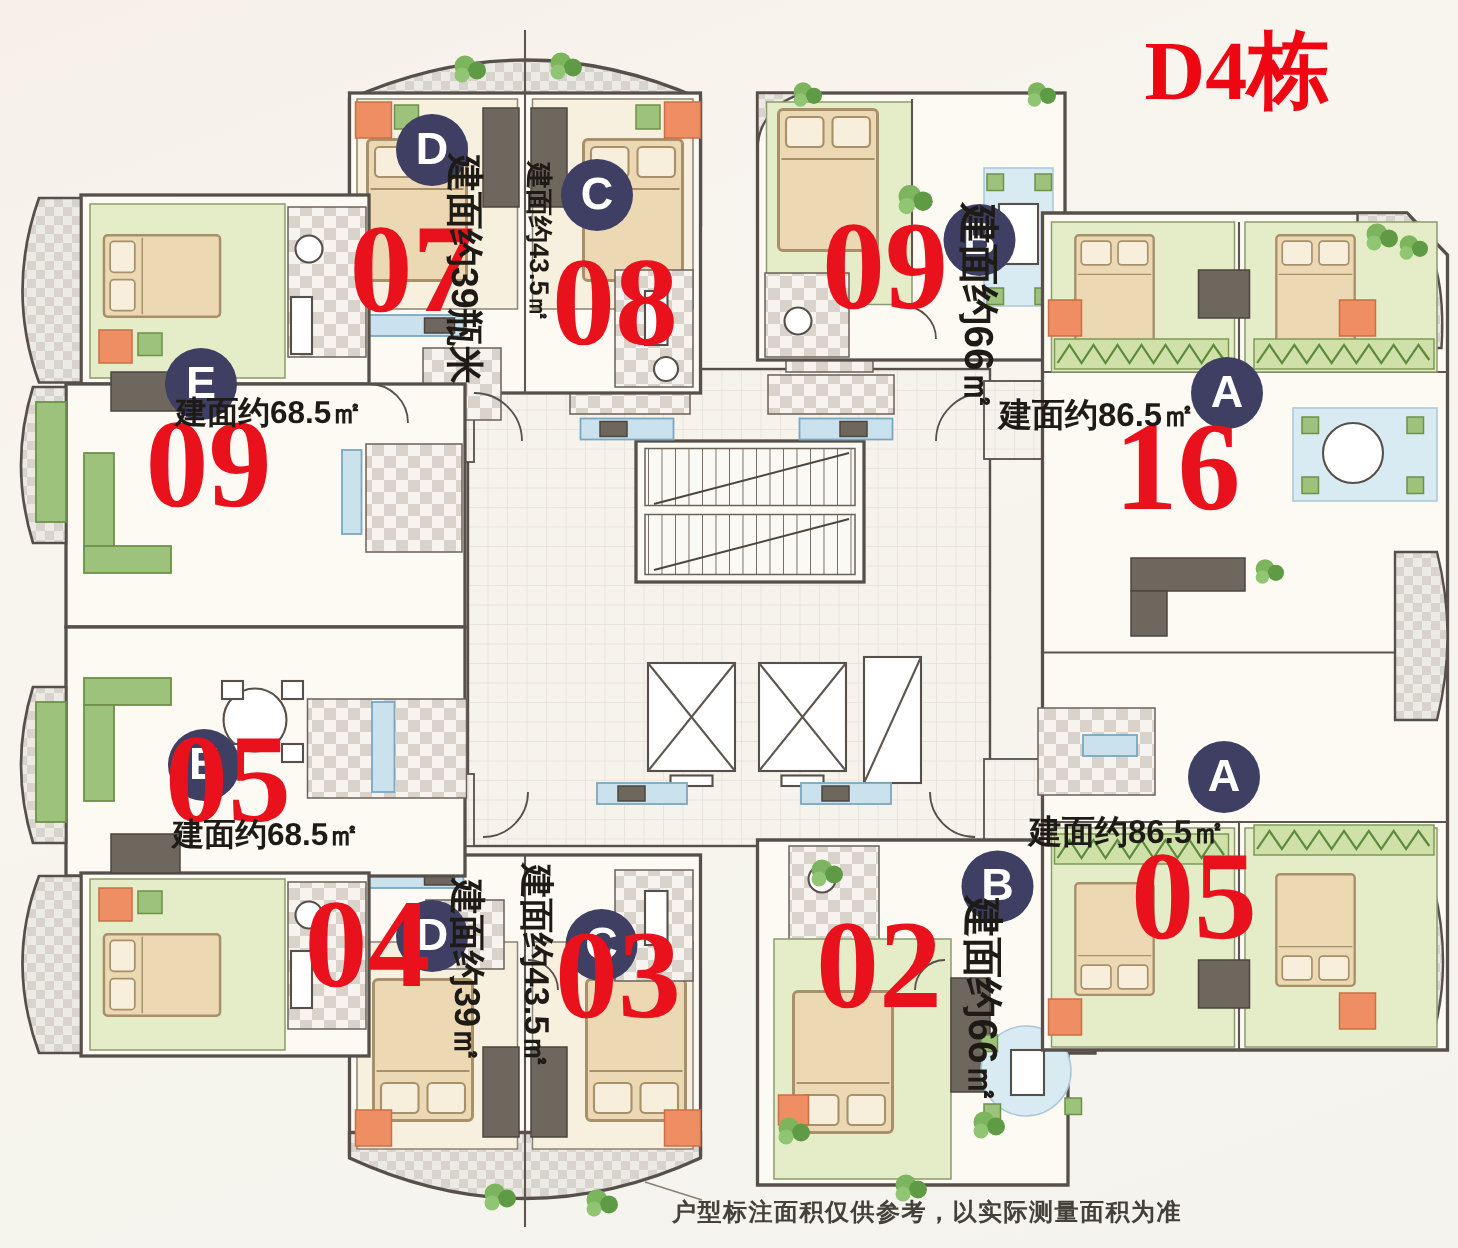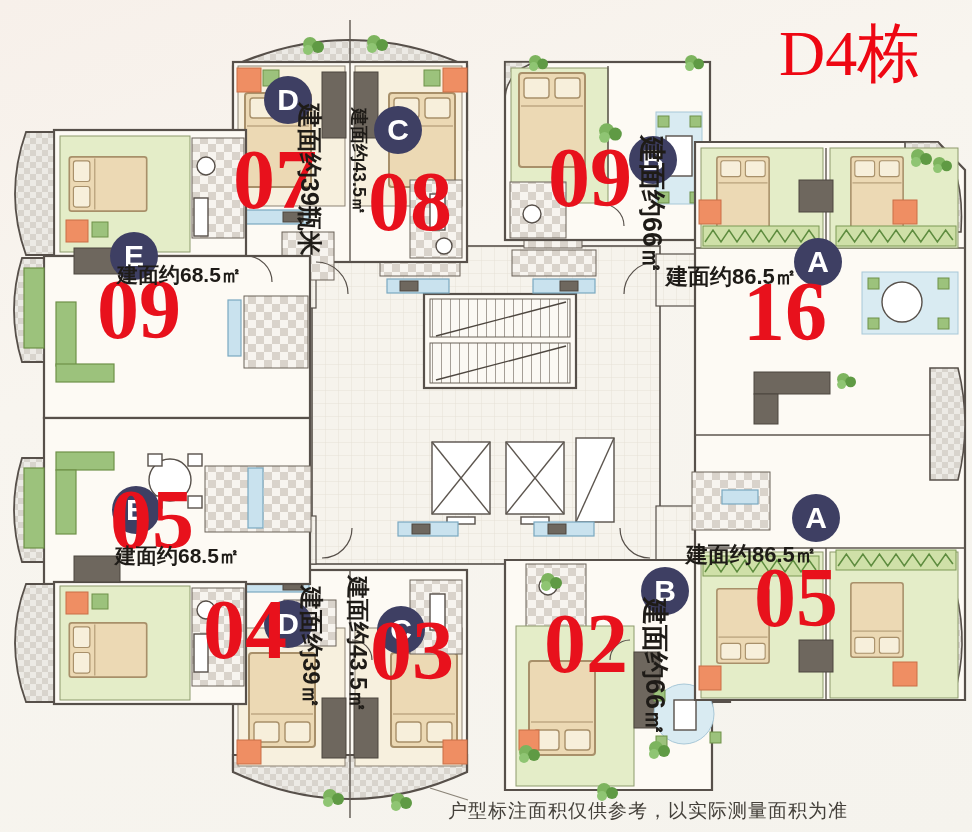--- a/index.html
+++ b/index.html
@@ -21,31 +21,31 @@
   .blue{fill:#c9e2ee;stroke:#7aa8c0;stroke-width:1.2;}
   .bluerug{fill:#d9ebf2;stroke:#a8c8d8;stroke-width:1;}
   .dark{fill:#6e675e;stroke:#4d463f;stroke-width:1;}
   .whitef{fill:#ffffff;stroke:#57504a;stroke-width:1.4;}
   .gsofa{fill:#9cc27c;stroke:#6f9148;stroke-width:1.2;}
   .plant1{fill:#7db45e;} .plant2{fill:#5f9a44;} .plant3{fill:#8fc573;}
   .zz{stroke:#5e8c3f;stroke-width:1.5;fill:none;}
   .arc{stroke:#57504a;stroke-width:1.2;fill:none;}
   
   .lbl{position:absolute;white-space:nowrap;}
-  .title{font-family:"Liberation Serif",serif;font-weight:normal;font-size:64px;color:#ee0713;margin-left:16px;}
+  .title{font-family:"Liberation Serif",serif;font-weight:bold;font-size:56px;color:#ee0713;}
   .num{font-family:"Liberation Serif",serif;font-weight:bold;font-size:84px;line-height:1;color:#e8111c;}
   .badge{position:absolute;width:48px;height:48px;border-radius:50%;background:#3e3f63;
     color:#ffffff;font-weight:bold;font-size:30px;line-height:48px;text-align:center;}
   .area-h{position:absolute;white-space:nowrap;font-weight:700;font-size:21px;color:#1e1b17;}
   .area-v{position:absolute;white-space:nowrap;font-weight:700;color:#1e1b17;
     transform:rotate(90deg);transform-origin:0 0;}
   .watermark{position:absolute;left:330px;top:384px;font-size:45px;font-weight:bold;
     letter-spacing:8px;color:rgba(255,255,255,0.8);
     text-shadow:1px 1px 1px rgba(166,156,144,0.55), -1px -1px 1px rgba(255,255,255,0.4);}
-  .disclaimer{position:absolute;left:448px;top:798px;font-size:19px;font-weight:400;
+  .disclaimer{position:absolute;left:448px;top:798px;font-size:16px;font-weight:700;
     letter-spacing:1px;color:#44403a;}
   
   .u01 .badge{left:792px;top:494px;} .u01 .num{left:754px;top:556px;} .u01 .area-h{left:686px;top:540px;font-size:22px;}
   .u02 .badge{left:641px;top:567px;} .u02 .num{left:544px;top:590px;margin-top:12px;} .u02 .area-v{left:673px;top:598px;font-size:27px;}
   .u03 .badge{left:377px;top:606px;} .u03 .num{left:370px;top:588px;margin-top:21px;} .u03 .area-v{left:373px;top:576px;font-size:23px;}
   .u04 .badge{left:264px;top:600px;} .u04 .num{left:203px;top:588px;} .u04 .area-v{left:327px;top:586px;font-size:24px;}
   .u05 .badge{left:112px;top:486px;} .u05 .num{left:110px;top:478px;} .u05 .area-h{left:115px;top:542px;}
   .u06 .badge{left:110px;top:232px;} .u06 .num{left:97px;top:268px;} .u06 .area-h{left:117px;top:261px;}
   .u07 .badge{left:264px;top:76px;}  .u07 .num{left:233px;top:138px;} .u07 .area-v{left:326px;top:103px;font-size:25px;}
   .u08 .badge{left:374px;top:106px;} .u08 .num{left:368px;top:138px;margin-top:22px;} .u08 .area-v{left:371px;top:108px;font-size:18px;}

